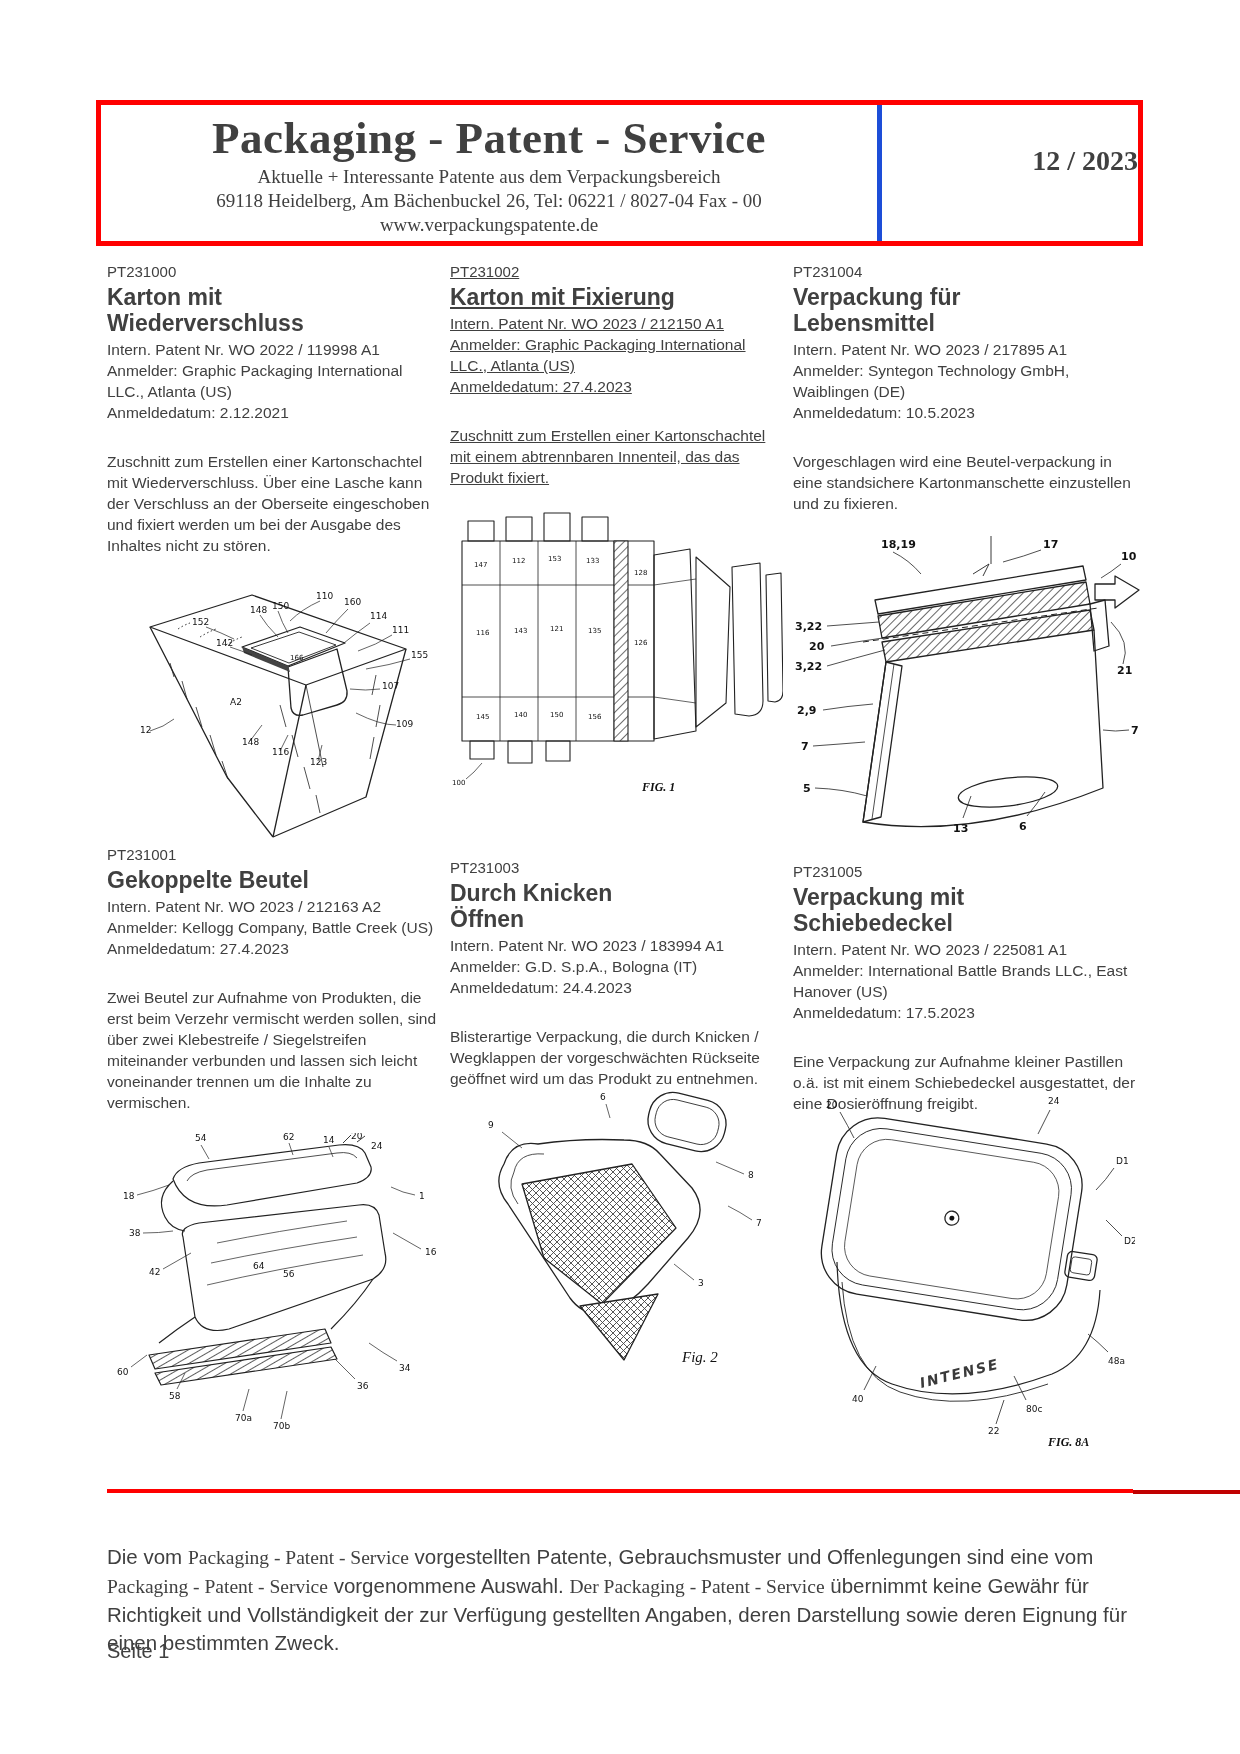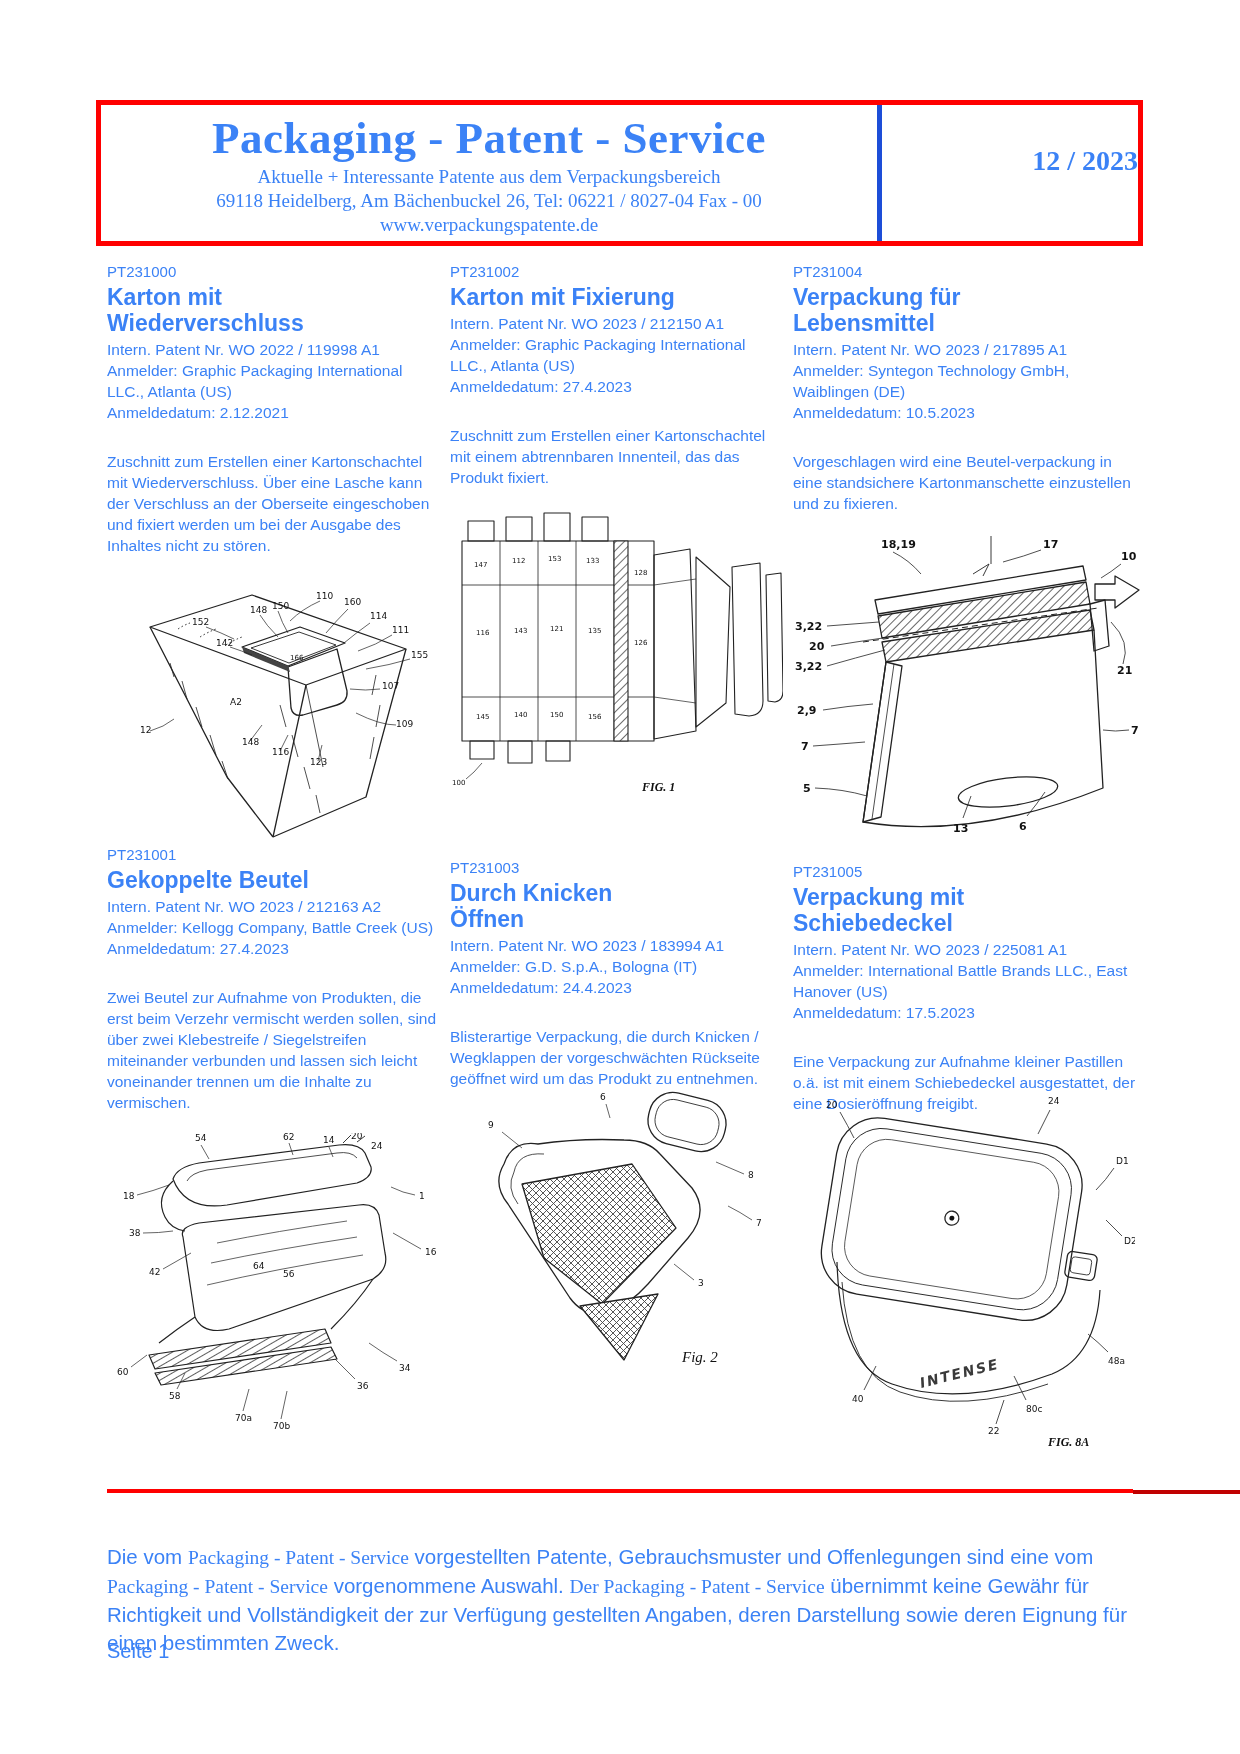--- a/index.html
+++ b/index.html
@@ -1,18 +1,18 @@
 <!DOCTYPE html>
 <html><head>
 <meta charset="utf-8">
 <style>
   html,body { margin:0; padding:0; background:#ffffff; }
   .page {
     position:relative; width:1240px; height:1754px; margin:0 auto;
-    background:#ffffff; color:#3b82f6; overflow:hidden;
+    background:#ffffff; color:#404040; overflow:hidden;
     font-family:"Liberation Sans", sans-serif;
   }
   
   .masthead {
     position:absolute; left:96px; top:100px; width:1037px; height:136px;
     border:5px solid #ff0000; display:flex;
   }
   .mast-left { flex:1 1 auto; text-align:center; padding-top:6px; }
   .mast-right { width:256px; border-left:5px solid #1d4ed8; text-align:right; }
   .mast-title {
@@ -154,21 +154,21 @@
       <text class="fl" x="318" y="122">16</text>
       <text class="fl" x="292" y="238">34</text>
       <text class="fl" x="250" y="256">36</text>
       <text class="fl" x="10" y="242">60</text>
       <text class="fl" x="62" y="266">58</text>
       <text class="fl" x="128" y="288">70a</text>
       <text class="fl" x="166" y="296">70b</text>
     </svg>
   </div>
 
-  <div class="entry w332" style="left:450px; top:262px;">
+  <div class="entry w332" style="left:450px; top:262px;text-decoration:underline;">
     <div class="code">PT231002</div>
     <div class="ptitle">Karton mit Fixierung</div>
     <div class="meta">Intern. Patent Nr. WO 2023 / 212150 A1</div>
     <div class="meta">Anmelder: Graphic Packaging International LLC., Atlanta (US)</div>
     <div class="meta">Anmeldedatum: 27.4.2023</div>
     <div class="abstract">Zuschnitt zum Erstellen einer Kartonschachtel mit einem abtrennbaren Innenteil, das das Produkt fixiert.</div>
   </div>
 
   <div class="fig" style="left:448px; top:505px;">
     <svg width="335" height="295" viewBox="0 0 335 295">

